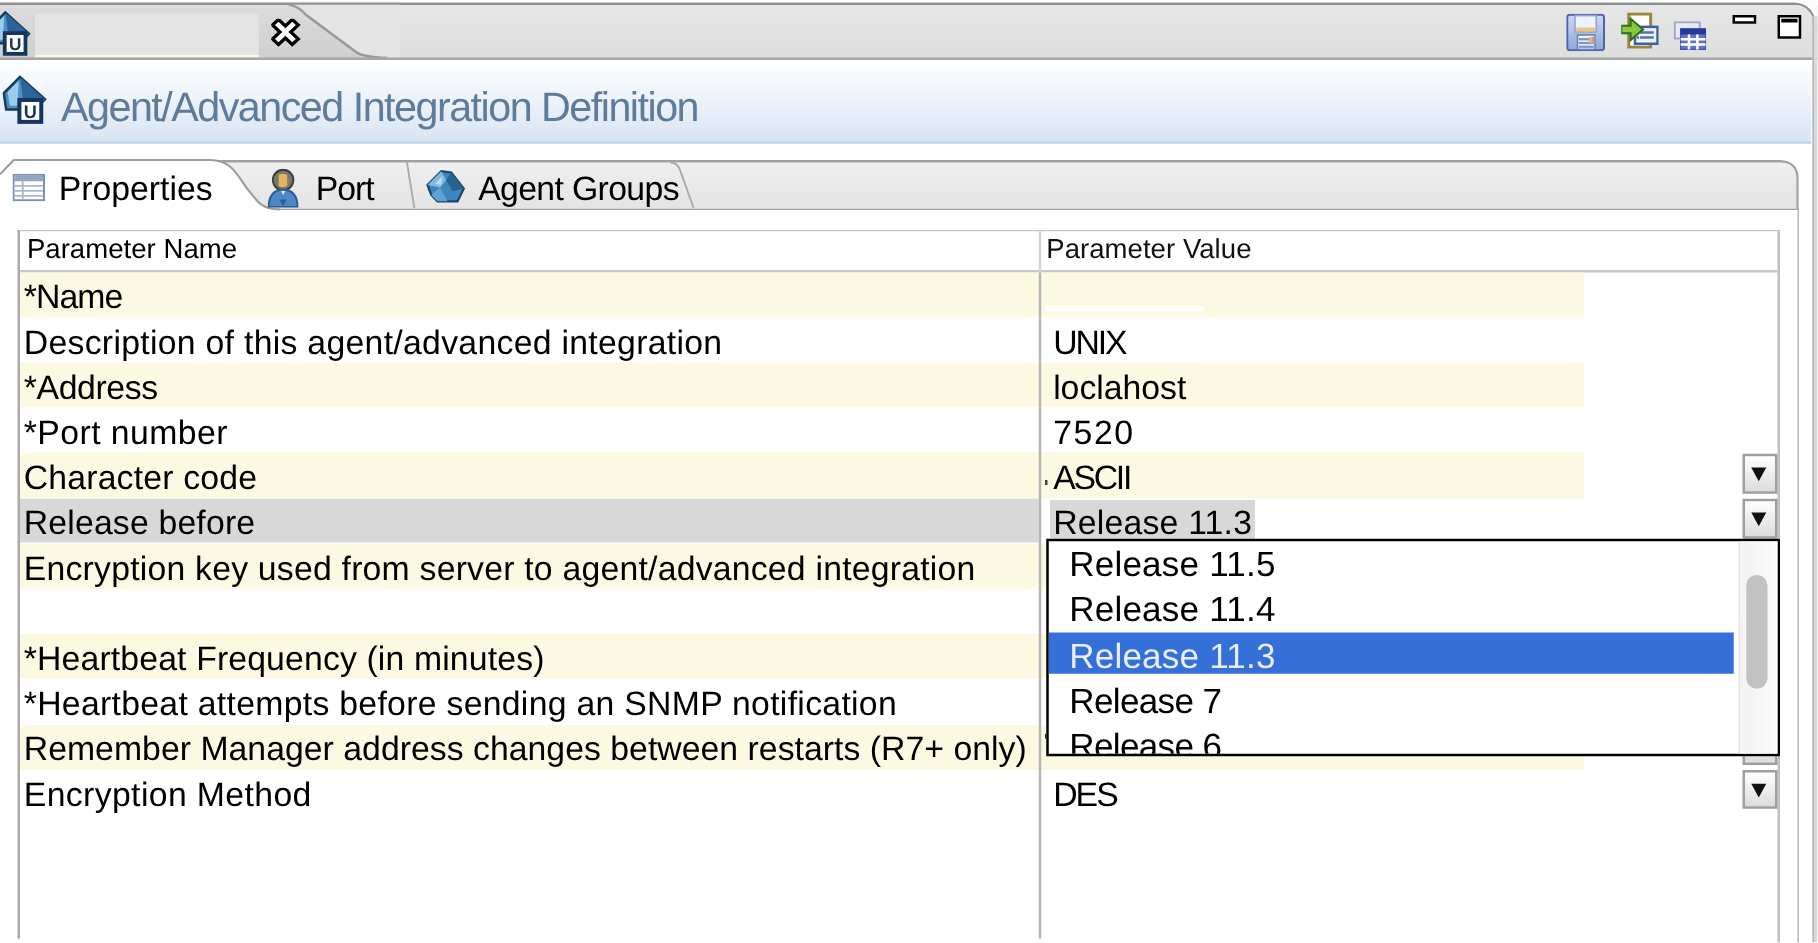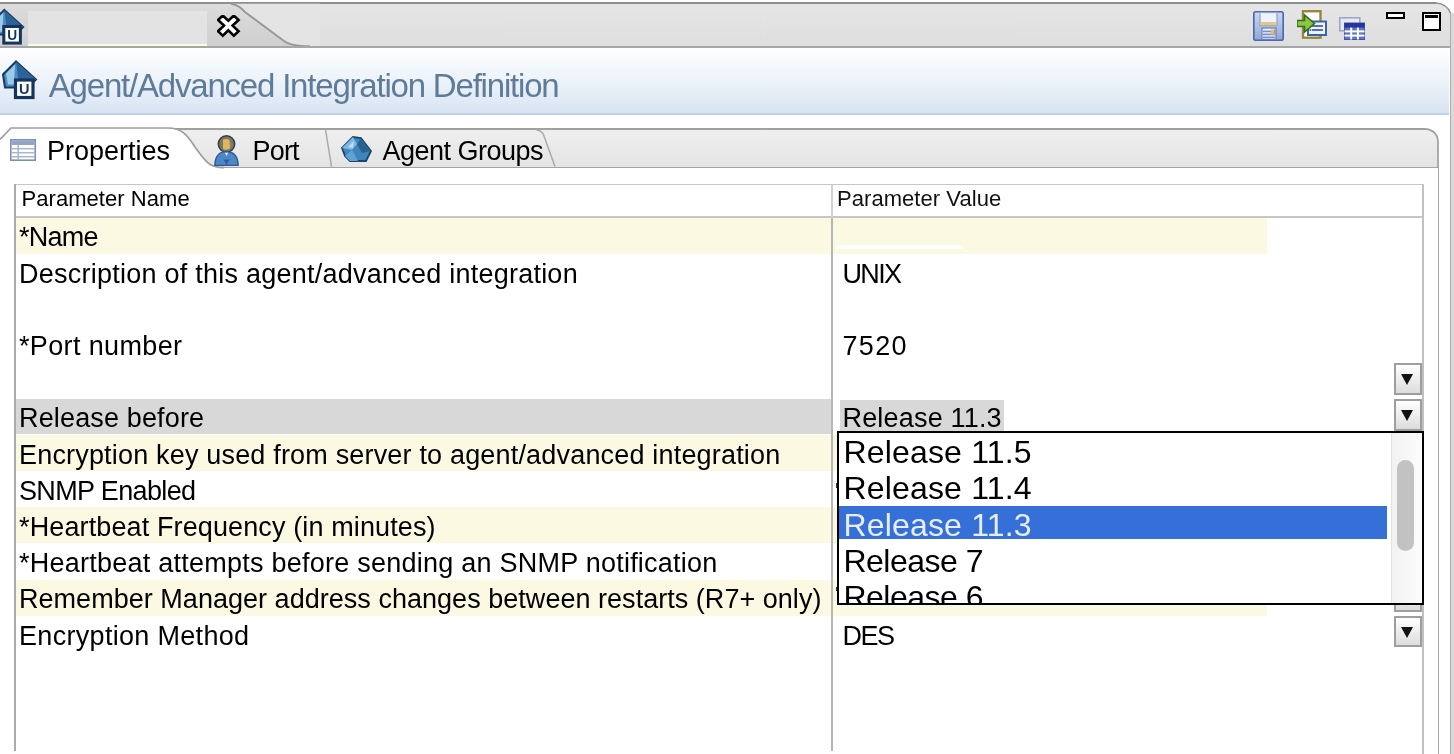--- a/index.html
+++ b/index.html
@@ -3,21 +3,21 @@
 <meta charset="utf-8">
 <style>
 html,body{margin:0;padding:0}
 body{width:1454px;height:754px;position:relative;background:#fff;overflow:hidden;
   font-family:"Liberation Sans",sans-serif;}
 .ab{position:absolute}
 .rowtext{position:absolute;left:3px;top:1.8px;font-size:27px;line-height:36.2px;color:#000;white-space:nowrap}
 .valtext{position:absolute;left:826.5px;top:1.8px;font-size:27px;line-height:36.2px;color:#000;white-space:nowrap}
 .combo{position:absolute;left:1394px;width:23.5px;background:linear-gradient(180deg,#fff,#dcdcdc);border:2px solid #9e9e9e}
 .combo .tri{position:absolute;left:50%;top:50%;margin-left:-6.5px;margin-top:-5px;width:0;height:0;border-left:6.5px solid transparent;border-right:6.5px solid transparent;border-top:11px solid #111}
-.ditem{height:36.2px;font-size:32px;line-height:36.2px;color:#000;padding-left:4px;padding-top:1px;box-sizing:border-box}
+.ditem{height:36.2px;font-size:28px;line-height:36.2px;color:#000;padding-left:16px;padding-top:1px;box-sizing:border-box}
 </style>
 </head>
 <body>
 
 <div class="ab" id="tabbar" style="left:0;top:0;width:1454px;height:48px;overflow:hidden">
   <div class="ab" style="left:0;top:0;width:1454px;height:3.7px;background:#fdfdfd"></div>
   <div class="ab" style="left:0;top:2.2px;width:1447px;height:1.5px;background:#8f8f8f"></div>
   <div class="ab" style="left:0;top:3.7px;width:1454px;height:43.3px;background:linear-gradient(180deg,#dcdcdc,#cfcfcf)"></div>
   <div class="ab" style="left:318px;top:3.7px;width:1136px;height:42.5px;background:linear-gradient(180deg,#e6e6e6,#dedede)"></div>
 
@@ -175,42 +175,47 @@
   <div class="ab" style="left:0;top:0;width:100%;height:36.2px;background:#fcf9e2">
     <span class="rowtext" style="letter-spacing:-0.75px">*Name</span>
     <div class="ab" style="left:820px;top:27.8px;width:127px;height:4px;background:#fff"></div>
   </div>
 
   <div class="ab" style="left:0;top:36.2px;width:100%;height:36.2px;background:#fff">
     <span class="rowtext" style="letter-spacing:0.24px">Description of this agent/advanced integration</span>
     <span class="valtext" style="letter-spacing:-1.67px">UNIX</span>
   </div>
 
+  <div class="ab" style="left:0;top:72.4px;width:100%;height:36.2px;background:#fcf9e2">
+    <span class="rowtext" style="letter-spacing:-0.29px">*Address</span>
+    <span class="valtext" style="letter-spacing:0.0px">loclahost</span>
+  </div>
 
   <div class="ab" style="left:0;top:108.6px;width:100%;height:36.2px;background:#fff">
     <span class="rowtext" style="letter-spacing:0.36px">*Port number</span>
     <span class="valtext" style="letter-spacing:1.3px">7520</span>
   </div>
 
+  <div class="ab" style="left:0;top:144.8px;width:100%;height:36.2px;background:#fcf9e2">
+    <span class="rowtext" style="letter-spacing:0.15px">Character code</span>
+    <span class="valtext" style="letter-spacing:-1.8px">ASCII</span>
+    <div class="ab" style="left:819.5px;top:22px;width:2.5px;height:4px;background:#444"></div>
+  </div>
 
   <div class="ab" style="left:0;top:181px;width:100%;height:36.2px;background:#fff">
     <div class="ab" style="left:0;top:0.3px;width:814.5px;height:34.6px;background:#d8d8d8"></div>
     <span class="rowtext" style="letter-spacing:0.15px">Release before</span>
     <div class="ab" style="left:824px;top:1px;width:164px;height:31.5px;background:#d8d8d8"></div>
     <span class="valtext" style="letter-spacing:0.18px">Release 11.3</span>
   </div>
 
   <div class="ab" style="left:0;top:217.2px;width:100%;height:36.2px;background:#fcf9e2">
     <span class="rowtext" style="letter-spacing:0.18px">Encryption key used from server to agent/advanced integration</span>
   </div>
 
-  <div class="ab" style="left:0;top:253.4px;width:100%;height:36.2px;background:#fff">
-    <span class="rowtext" style="letter-spacing:-0.64px">SNMP Enabled</span>
-    <div class="ab" style="left:819.5px;top:12px;width:2.5px;height:4.5px;background:#333"></div>
-  </div>
 
   <div class="ab" style="left:0;top:289.6px;width:100%;height:36.2px;background:#fcf9e2">
     <span class="rowtext" style="letter-spacing:0.12px">*Heartbeat Frequency (in minutes)</span>
   </div>
 
   <div class="ab" style="left:0;top:325.8px;width:100%;height:36.2px;background:#fff">
     <span class="rowtext" style="letter-spacing:0.24px">*Heartbeat attempts before sending an SNMP notification</span>
   </div>
 
   <div class="ab" style="left:0;top:362px;width:100%;height:36.2px;background:#fcf9e2">

